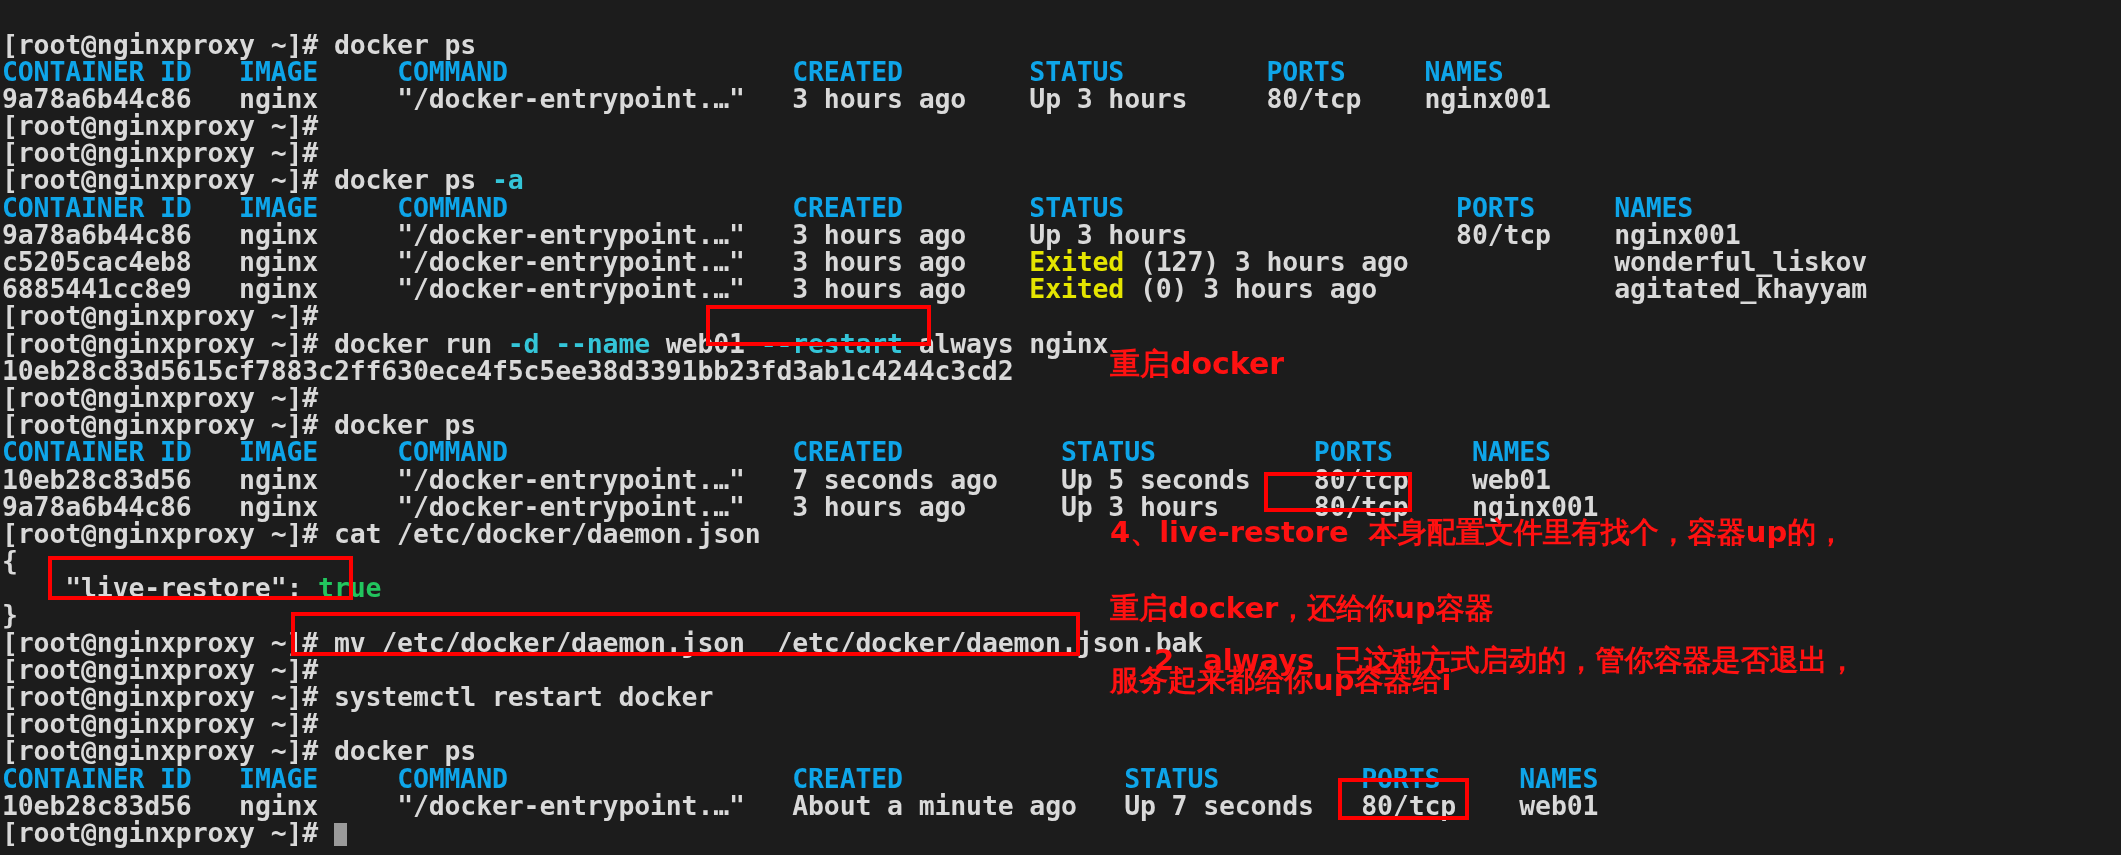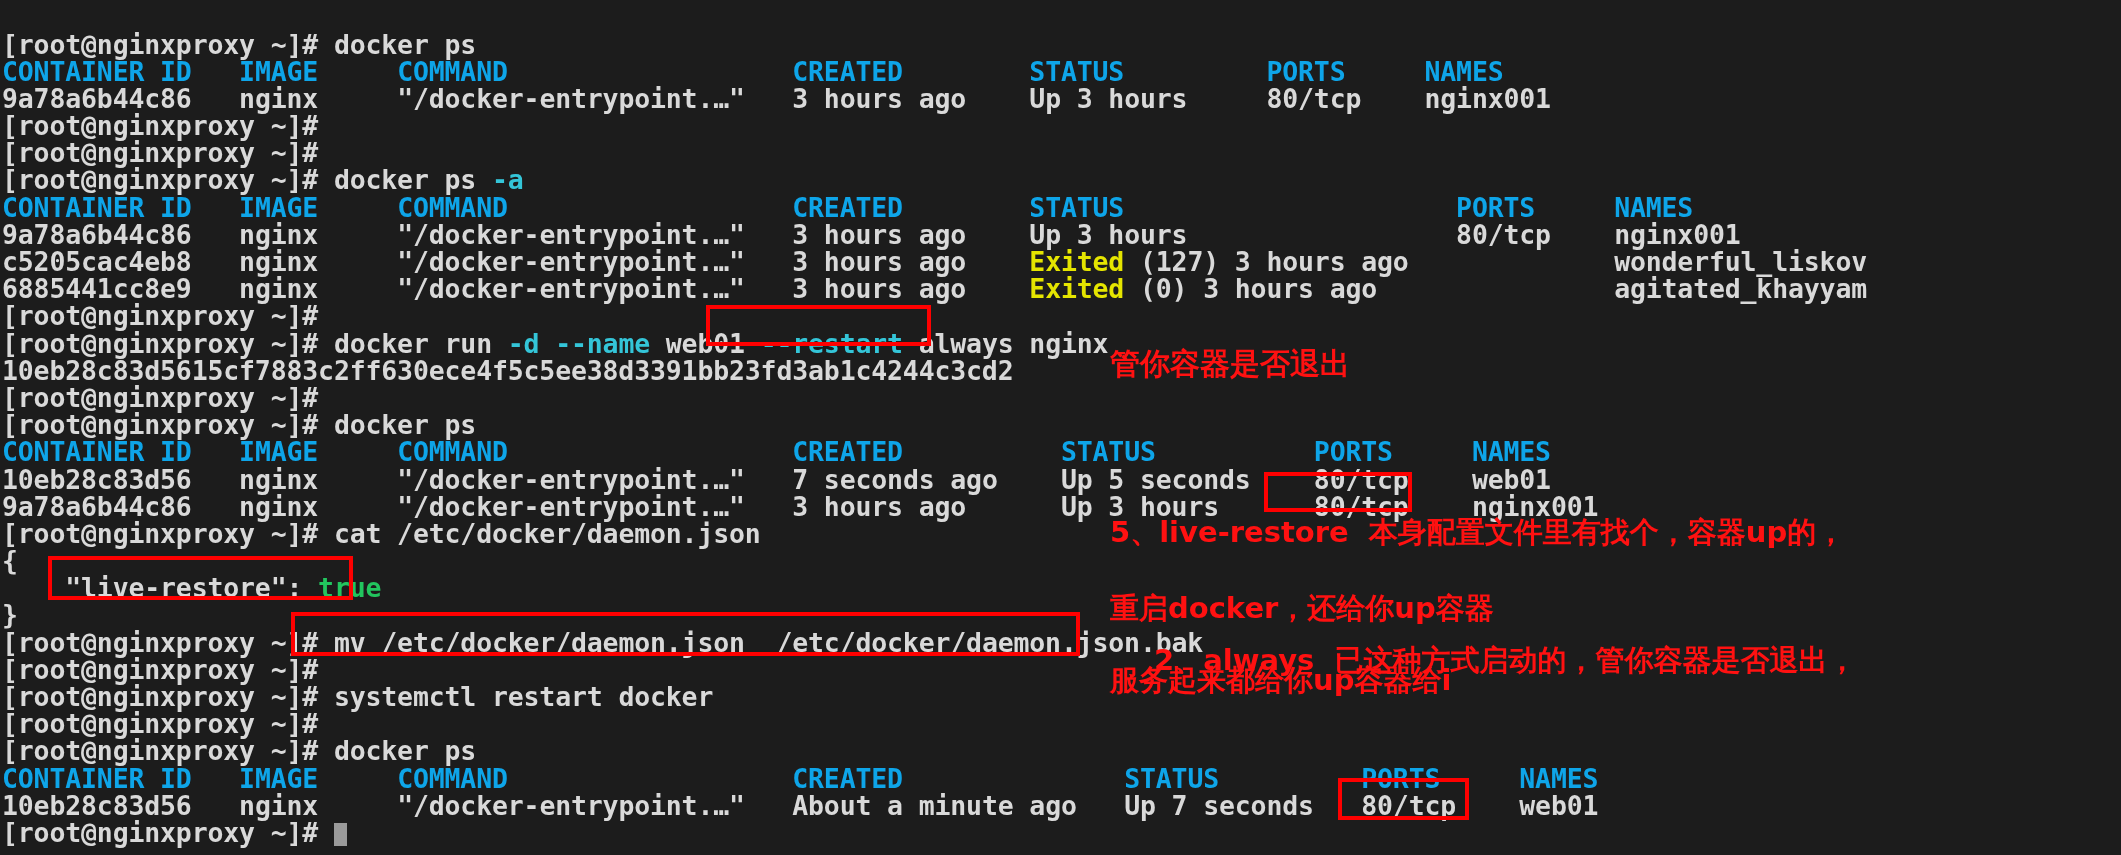--- a/index.html
+++ b/index.html
@@ -71,21 +71,21 @@
 <div id="screen">
 
   <pre id="term"><span class="ln"><span class="c-white">[root@nginxproxy ~]# </span><span class="c-white">docker ps</span></span><span class="ln"><span class="c-hdr">CONTAINER ID</span>   <span class="c-hdr">IMAGE</span>     <span class="c-hdr">COMMAND</span>                  <span class="c-hdr">CREATED</span>        <span class="c-hdr">STATUS</span>         <span class="c-hdr">PORTS</span>     <span class="c-hdr">NAMES</span></span><span class="ln"><span class="c-white">9a78a6b44c86</span>   <span class="c-white">nginx</span>     <span class="c-white">"/docker-entrypoint.…"</span>   <span class="c-white">3 hours ago</span>    <span class="c-white">Up 3 hours</span>     <span class="c-white">80/tcp</span>    <span class="c-white">nginx001</span></span><span class="ln"><span class="c-white">[root@nginxproxy ~]# </span></span><span class="ln"><span class="c-white">[root@nginxproxy ~]# </span></span><span class="ln"><span class="c-white">[root@nginxproxy ~]# </span><span class="c-white">docker ps </span><span class="c-cyan">-a</span></span><span class="ln"><span class="c-hdr">CONTAINER ID</span>   <span class="c-hdr">IMAGE</span>     <span class="c-hdr">COMMAND</span>                  <span class="c-hdr">CREATED</span>        <span class="c-hdr">STATUS</span>                     <span class="c-hdr">PORTS</span>     <span class="c-hdr">NAMES</span></span><span class="ln"><span class="c-white">9a78a6b44c86</span>   <span class="c-white">nginx</span>     <span class="c-white">"/docker-entrypoint.…"</span>   <span class="c-white">3 hours ago</span>    <span class="c-white">Up 3 hours</span>                 <span class="c-white">80/tcp</span>    <span class="c-white">nginx001</span></span><span class="ln"><span class="c-white">c5205cac4eb8</span>   <span class="c-white">nginx</span>     <span class="c-white">"/docker-entrypoint.…"</span>   <span class="c-white">3 hours ago</span>    <span class="c-yellow">Exited</span><span class="c-white"> (127) 3 hours ago</span>             <span class="c-white">wonderful_liskov</span></span><span class="ln"><span class="c-white">6885441cc8e9</span>   <span class="c-white">nginx</span>     <span class="c-white">"/docker-entrypoint.…"</span>   <span class="c-white">3 hours ago</span>    <span class="c-yellow">Exited</span><span class="c-white"> (0) 3 hours ago</span>               <span class="c-white">agitated_khayyam</span></span><span class="ln"><span class="c-white">[root@nginxproxy ~]# </span></span><span class="ln"><span class="c-white">[root@nginxproxy ~]# </span><span class="c-white">docker run </span><span class="c-cyan">-d</span> <span class="c-cyan">--name</span><span class="c-white"> web01 </span><span class="c-cyan">--restart</span><span class="c-white"> always</span><span class="c-white"> nginx</span></span><span class="ln"><span class="c-white">10eb28c83d5615cf7883c2ff630ece4f5c5ee38d3391bb23fd3ab1c4244c3cd2</span></span><span class="ln"><span class="c-white">[root@nginxproxy ~]# </span></span><span class="ln"><span class="c-white">[root@nginxproxy ~]# </span><span class="c-white">docker ps</span></span><span class="ln"><span class="c-hdr">CONTAINER ID</span>   <span class="c-hdr">IMAGE</span>     <span class="c-hdr">COMMAND</span>                  <span class="c-hdr">CREATED</span>          <span class="c-hdr">STATUS</span>          <span class="c-hdr">PORTS</span>     <span class="c-hdr">NAMES</span></span><span class="ln"><span class="c-white">10eb28c83d56</span>   <span class="c-white">nginx</span>     <span class="c-white">"/docker-entrypoint.…"</span>   <span class="c-white">7 seconds ago</span>    <span class="c-white">Up 5 seconds</span>    <span class="c-white">80/tcp</span>    <span class="c-white">web01</span></span><span class="ln"><span class="c-white">9a78a6b44c86</span>   <span class="c-white">nginx</span>     <span class="c-white">"/docker-entrypoint.…"</span>   <span class="c-white">3 hours ago</span>      <span class="c-white">Up 3 hours</span>      <span class="c-white">80/tcp</span>    <span class="c-white">nginx001</span></span><span class="ln"><span class="c-white">[root@nginxproxy ~]# </span><span class="c-white">cat /etc/docker/daemon.json</span></span><span class="ln"><span class="c-white">{</span></span><span class="ln"><span class="c-white">    "live-restore": </span><span class="c-green">true</span></span><span class="ln"><span class="c-white">}</span></span><span class="ln"><span class="c-white">[root@nginxproxy ~]# </span><span class="c-white">mv /etc/docker/daemon.json  /etc/docker/daemon.json.bak</span></span><span class="ln"><span class="c-white">[root@nginxproxy ~]# </span></span><span class="ln"><span class="c-white">[root@nginxproxy ~]# </span><span class="c-white">systemctl restart docker</span></span><span class="ln"><span class="c-white">[root@nginxproxy ~]# </span></span><span class="ln"><span class="c-white">[root@nginxproxy ~]# </span><span class="c-white">docker ps</span></span><span class="ln"><span class="c-hdr">CONTAINER ID</span>   <span class="c-hdr">IMAGE</span>     <span class="c-hdr">COMMAND</span>                  <span class="c-hdr">CREATED</span>              <span class="c-hdr">STATUS</span>         <span class="c-hdr">PORTS</span>     <span class="c-hdr">NAMES</span></span><span class="ln"><span class="c-white">10eb28c83d56</span>   <span class="c-white">nginx</span>     <span class="c-white">"/docker-entrypoint.…"</span>   <span class="c-white">About a minute ago</span>   <span class="c-white">Up 7 seconds</span>   <span class="c-white">80/tcp</span>    <span class="c-white">web01</span></span><span class="ln"><span class="c-white">[root@nginxproxy ~]# </span><span class="cursor"></span></span></pre>
 
   <div class="box" style="left:706px;  top:305px; width:225px; height:41px;"></div>
   <div class="box" style="left:1264px; top:472px; width:148px; height:40px;"></div>
   <div class="box" style="left:48px;   top:556px; width:305px; height:44px;"></div>
   <div class="box" style="left:291px;  top:612px; width:789px; height:44px;"></div>
   <div class="box" style="left:1338px; top:778px; width:131px; height:42px;"></div>
 
-  <div class="note note-big" style="left:1110px; top:343px;">管你容器是否退出</div>
+  <div class="note note-big" style="left:1110px; top:343px;">重启docker</div>
 
-  <div class="note" style="left:1110px; top:512px;">5、live-restore  本身配置文件里有找个，容器up的，</div>
+  <div class="note" style="left:1110px; top:512px;">4、live-restore  本身配置文件里有找个，容器up的，</div>
   <div class="note" style="left:1110px; top:588px;">重启docker，还给你up容器</div>
 
   <div class="note" style="left:1154px; top:640px;">2、always  已这种方式启动的，管你容器是否退出，</div>
   <div class="note" style="left:1110px; top:660px;">服务起来都给你up容器给i</div>
 
 </div>
 
 </body></html>

